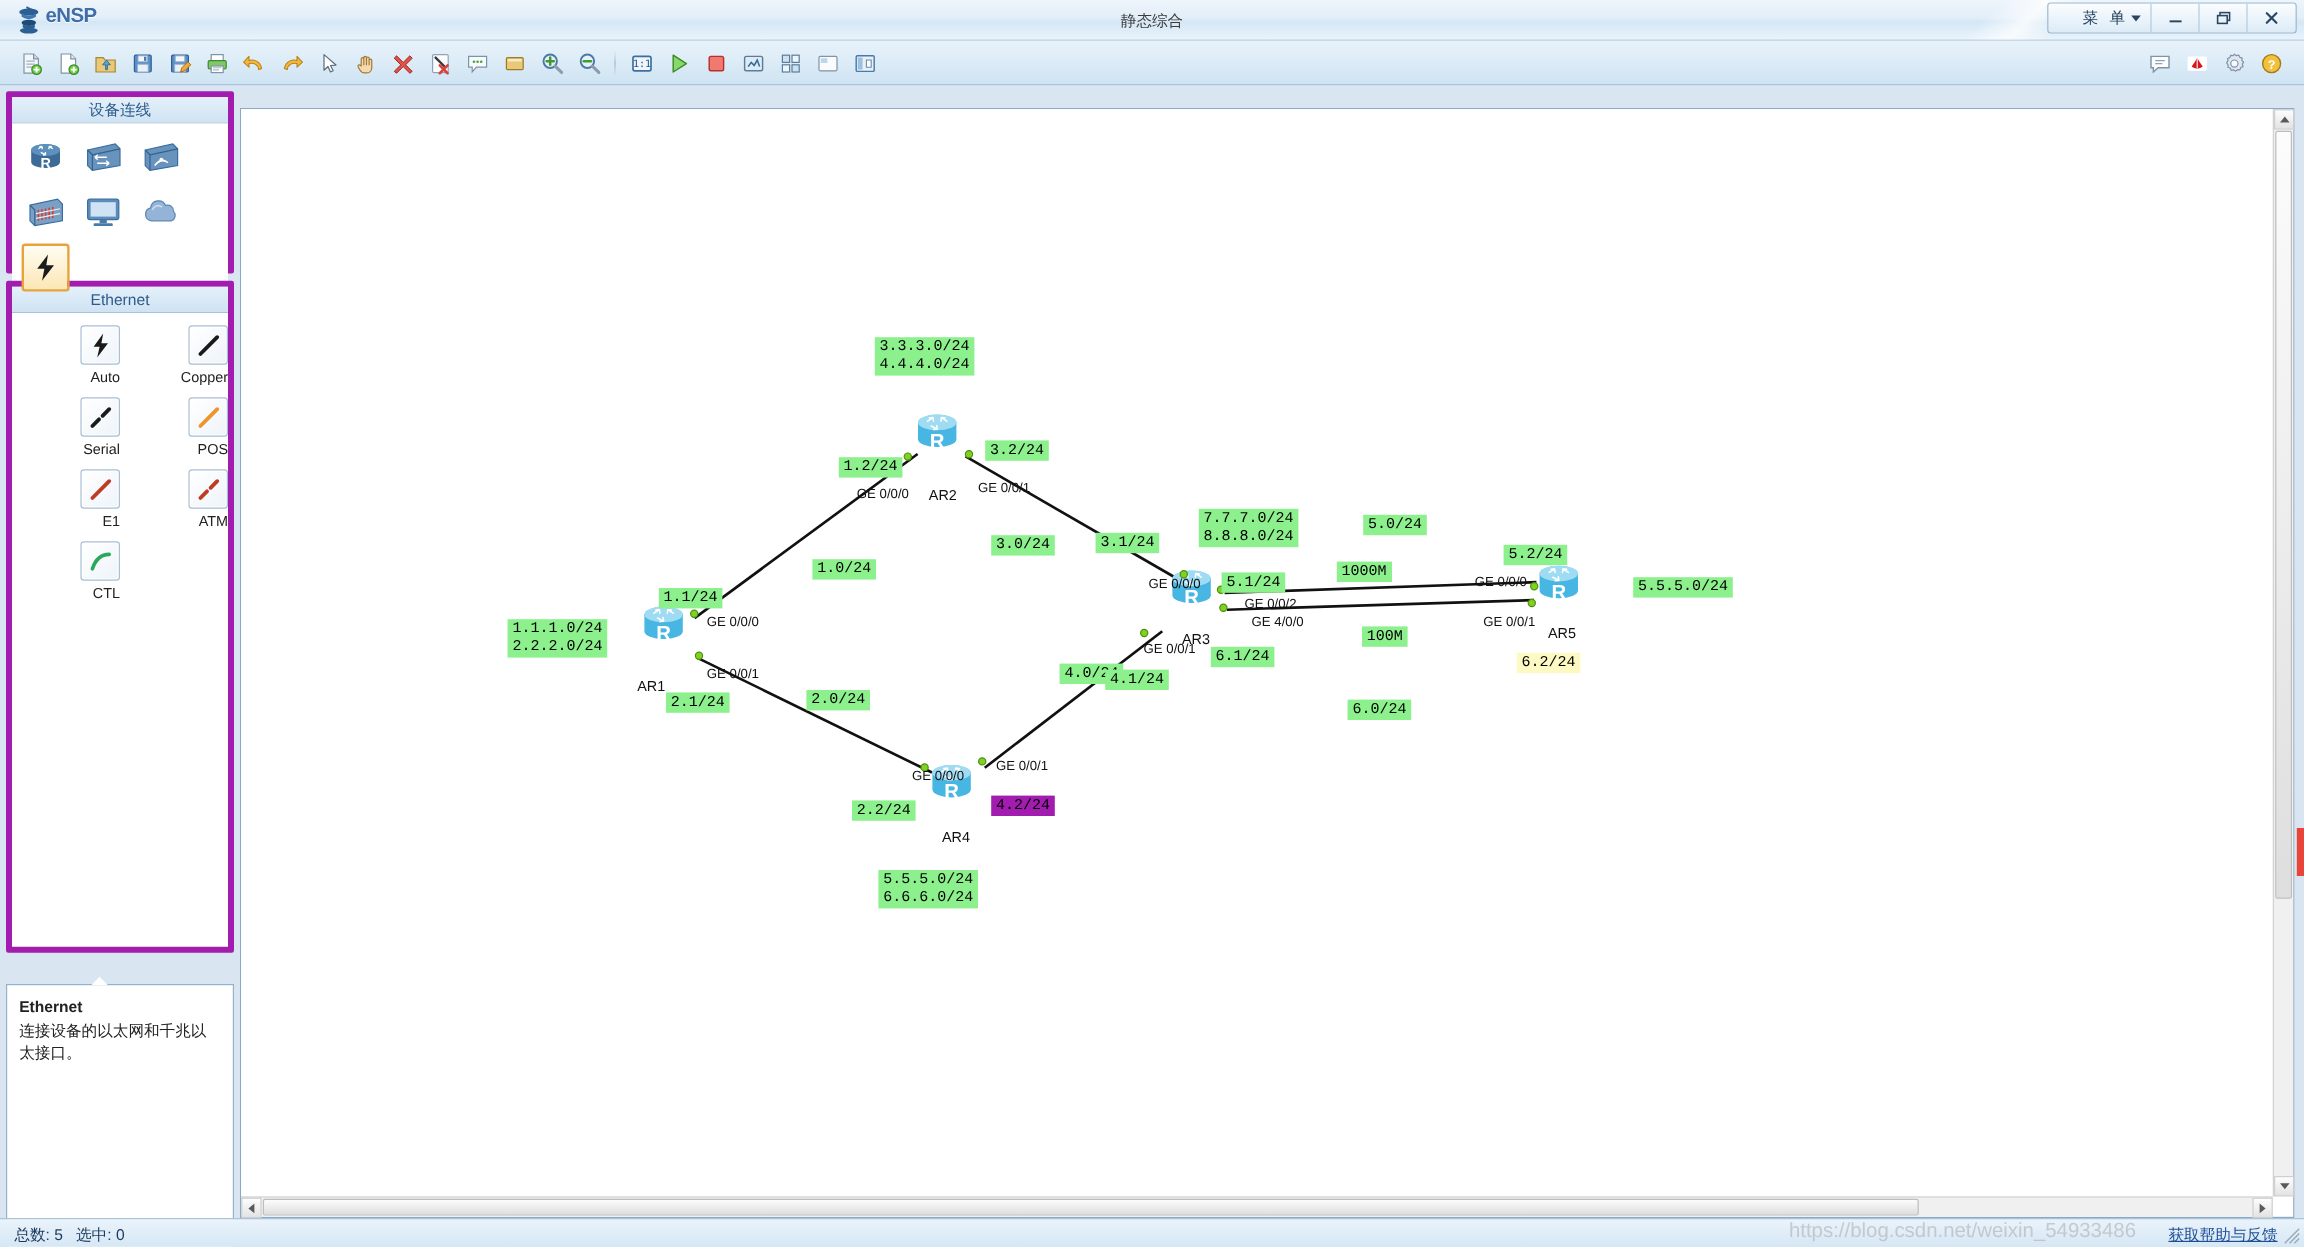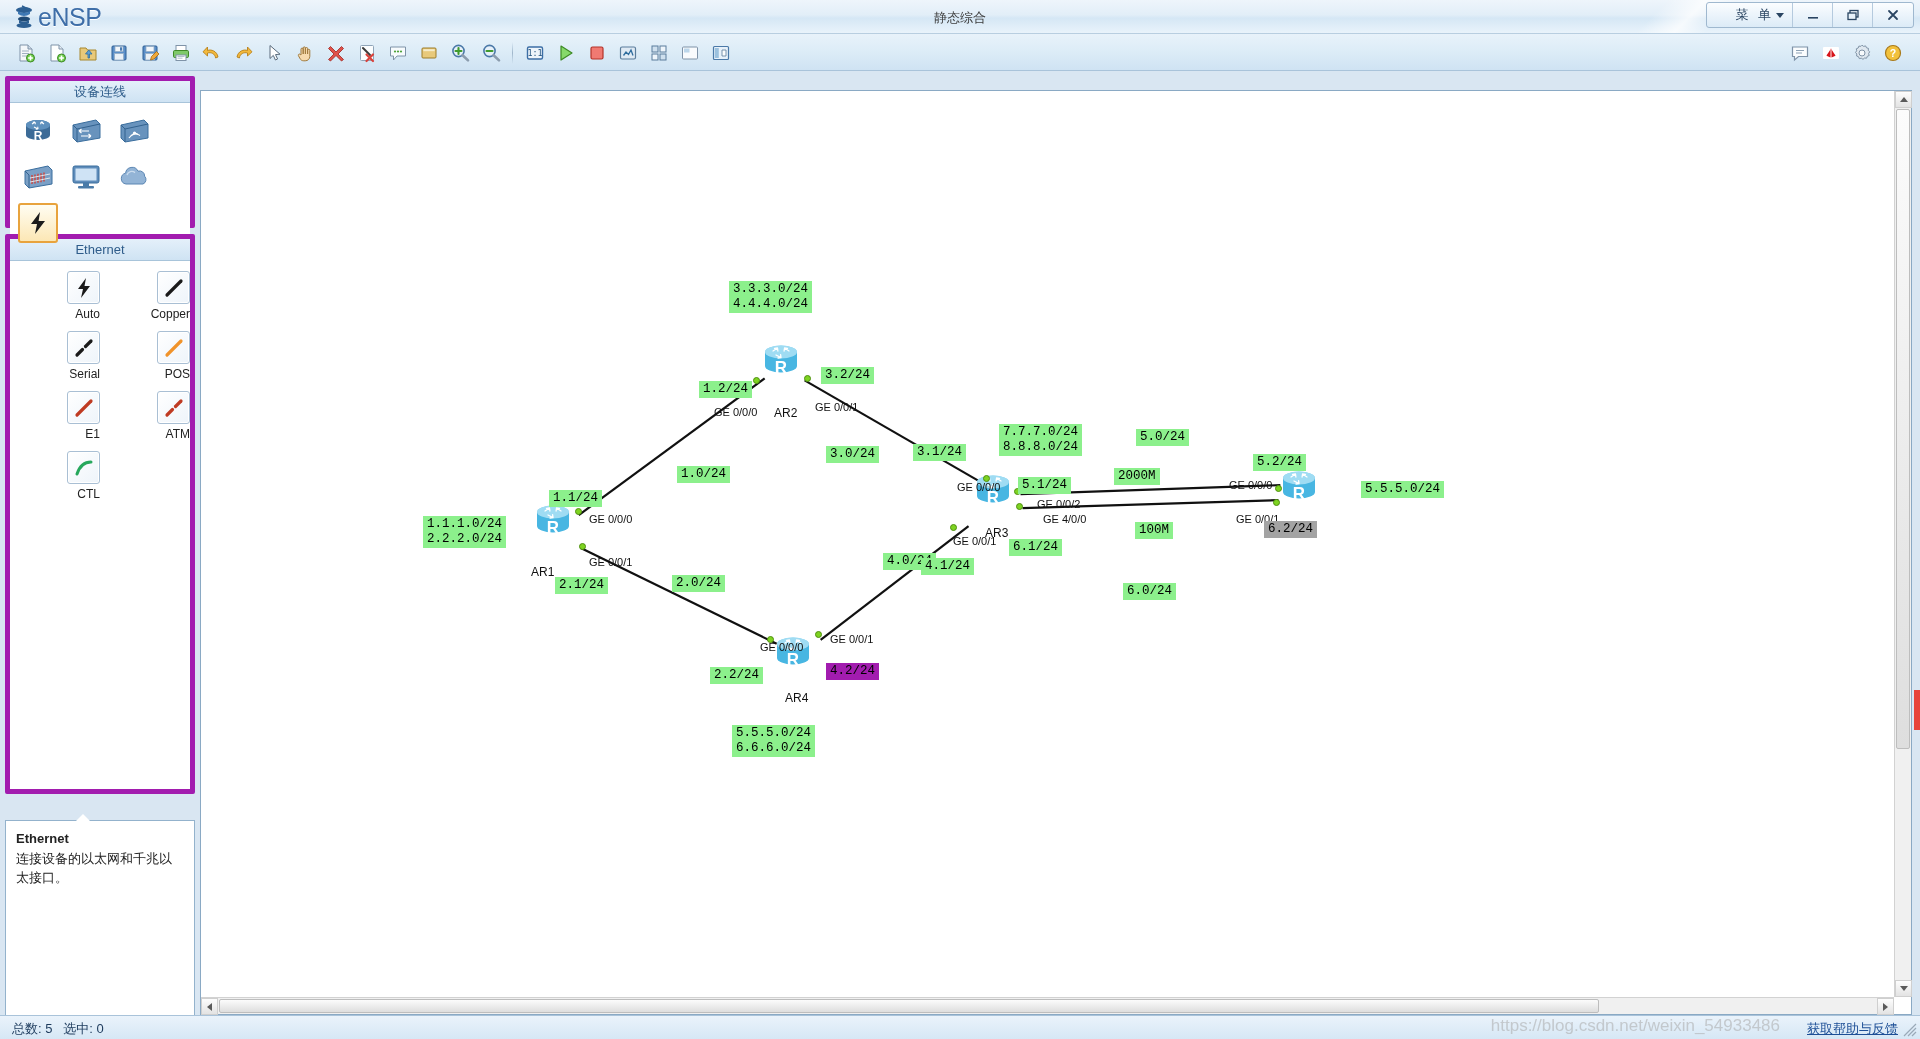--- a/index.html
+++ b/index.html
@@ -25,21 +25,21 @@
     position: absolute; right: 120px; top: -30px; width: 260px; height: 120px;
     background: linear-gradient(115deg, rgba(255,255,255,0) 40%, rgba(255,255,255,.75) 52%, rgba(255,255,255,0) 62%);
     transform: skewX(-28deg);
     pointer-events: none;
   }
   .app-logo {
     position: absolute; left: 12px; top: 4px; width: 26px; height: 26px;
   }
   .app-name {
     position: absolute; left: 38px; top: 3px;
-    font-size: 25px; font-weight: normal; color: #3e6ea8;
+    font-size: 17px; font-weight: bold; color: #3e6ea8;
     letter-spacing: -0.5px;
     text-shadow: 0 1px 0 #fff;
   }
   .doc-title {
     position: absolute; left: 0; top: 9px; width: 1920px;
     text-align: center; font-size: 13px; color: #3c3c3c;
   }
   .win-controls {
     position: absolute; right: 6px; top: 2px; height: 26px;
     display: flex; align-items: stretch;
@@ -728,26 +728,26 @@
         <div class="tag" style="left: 712px; top: 353px; background: rgb(140, 240, 140);">3.1/24</div>
         <div class="tag" style="left: 348px; top: 399px; background: rgb(140, 240, 140);">1.1/24</div>
         <div class="tag" style="left: 222px; top: 425px; background: rgb(140, 240, 140);">1.1.1.0/24
 2.2.2.0/24</div>
         <div class="tag" style="left: 354px; top: 486px; background: rgb(140, 240, 140);">2.1/24</div>
         <div class="tag" style="left: 471px; top: 484px; background: rgb(140, 240, 140);">2.0/24</div>
         <div class="tag" style="left: 798px; top: 333px; background: rgb(140, 240, 140);">7.7.7.0/24
 8.8.8.0/24</div>
         <div class="tag" style="left: 935px; top: 338px; background: rgb(140, 240, 140);">5.0/24</div>
         <div class="tag" style="left: 817px; top: 386px; background: rgb(140, 240, 140);">5.1/24</div>
-        <div class="tag" style="left: 913px; top: 377px; background: rgb(140, 240, 140);">2000M</div>
+        <div class="tag" style="left: 913px; top: 377px; background: rgb(140, 240, 140);">1000M</div>
         <div class="tag" style="left: 1052px; top: 363px; background: rgb(140, 240, 140);">5.2/24</div>
         <div class="tag" style="left: 1160px; top: 390px; background: rgb(140, 240, 140);">5.5.5.0/24</div>
         <div class="tag" style="left: 808px; top: 448px; background: rgb(140, 240, 140);">6.1/24</div>
         <div class="tag" style="left: 934px; top: 431px; background: rgb(140, 240, 140);">100M</div>
-        <div class="tag" style="left: 1063px; top: 430px; background: #a3a3a3;">6.2/24</div>
+        <div class="tag" style="left: 1063px; top: 453px; background: #fef9c3;">6.2/24</div>
         <div class="tag" style="left: 682px; top: 462px; background: rgb(140, 240, 140);">4.0/24</div>
         <div class="tag" style="left: 720px; top: 467px; background: rgb(140, 240, 140);">4.1/24</div>
         <div class="tag" style="left: 922px; top: 492px; background: rgb(140, 240, 140);">6.0/24</div>
         <div class="tag" style="left: 509px; top: 576px; background: rgb(140, 240, 140);">2.2/24</div>
         <div class="tag" style="left: 625px; top: 572px; background: #a21caf;">4.2/24</div>
         <div class="tag" style="left: 531px; top: 634px; background: rgb(140, 240, 140);">5.5.5.0/24
 6.6.6.0/24</div>
       </div>
   </div>
 

